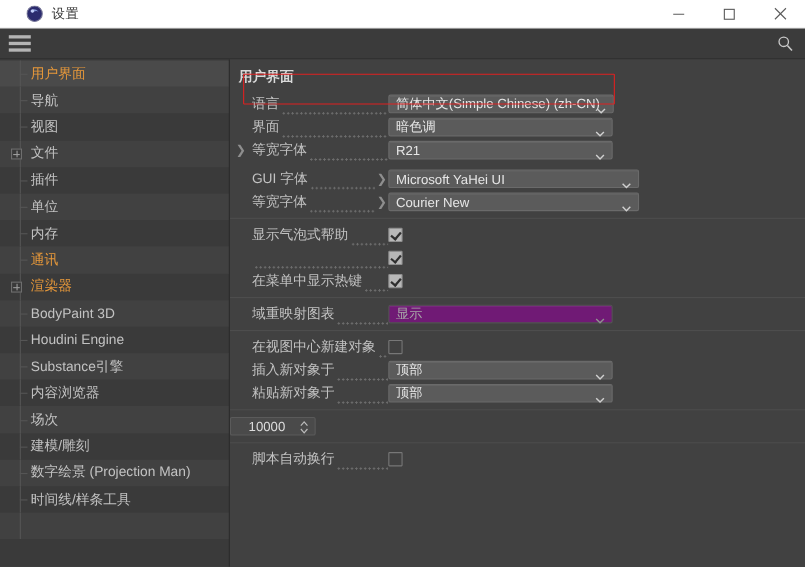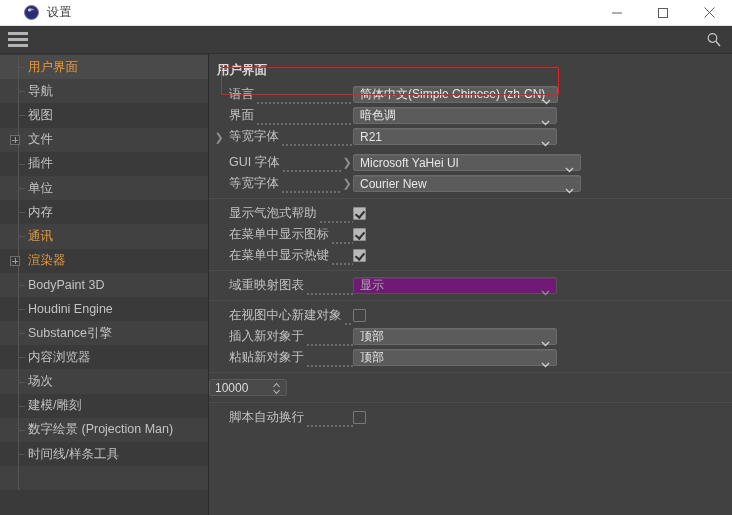--- a/index.html
+++ b/index.html
@@ -128,20 +128,21 @@
   .chk.off{background:#414141;border:1px solid #777;}
   .chk.on:after{
     content:"";position:absolute;left:3px;top:1px;width:4px;height:7px;
     border:solid #2f2f2f;border-width:0 2px 2px 0;transform:rotate(40deg);
   }
 
   .spin{
     width:78px;height:17px;background:#4a4a4a;border:1px solid #5a5a5a;
     border-radius:2px;box-sizing:border-box;display:flex;align-items:center;
     position:relative;
+    padding-left:11px;
   }
   .spin .v{font-size:12px;color:#dcdcdc;margin-left:5px;}
   .spin .ar{position:absolute;right:5px;top:2px;color:#b9b9b9;line-height:6px;font-size:9px;}
 
   .sep{height:1px;background:#4d4d4d;margin:4px 0 4px 0;}
   .gap{height:5px;}
 
   .hl-box{
     position:absolute;border:1.5px solid #e02020;box-sizing:border-box;
     pointer-events:none;border-radius:1px;
@@ -359,21 +360,20 @@
           <div class="sep"></div>
           <div class="row">
             <div class="lbl-cell">
               <span class="t">显示气泡式帮助</span>
               <span class="dots"></span>
             </div>
             <span class="chk on"></span>
           </div>
           <div class="row">
             <div class="lbl-cell">
-              <span class="t">在菜单中显示图标</span>
               <span class="dots"></span>
             </div>
             <span class="chk on"></span>
           </div>
           <div class="row">
             <div class="lbl-cell">
               <span class="t">在菜单中显示热键</span>
               <span class="dots"></span>
             </div>
             <span class="chk on"></span>

